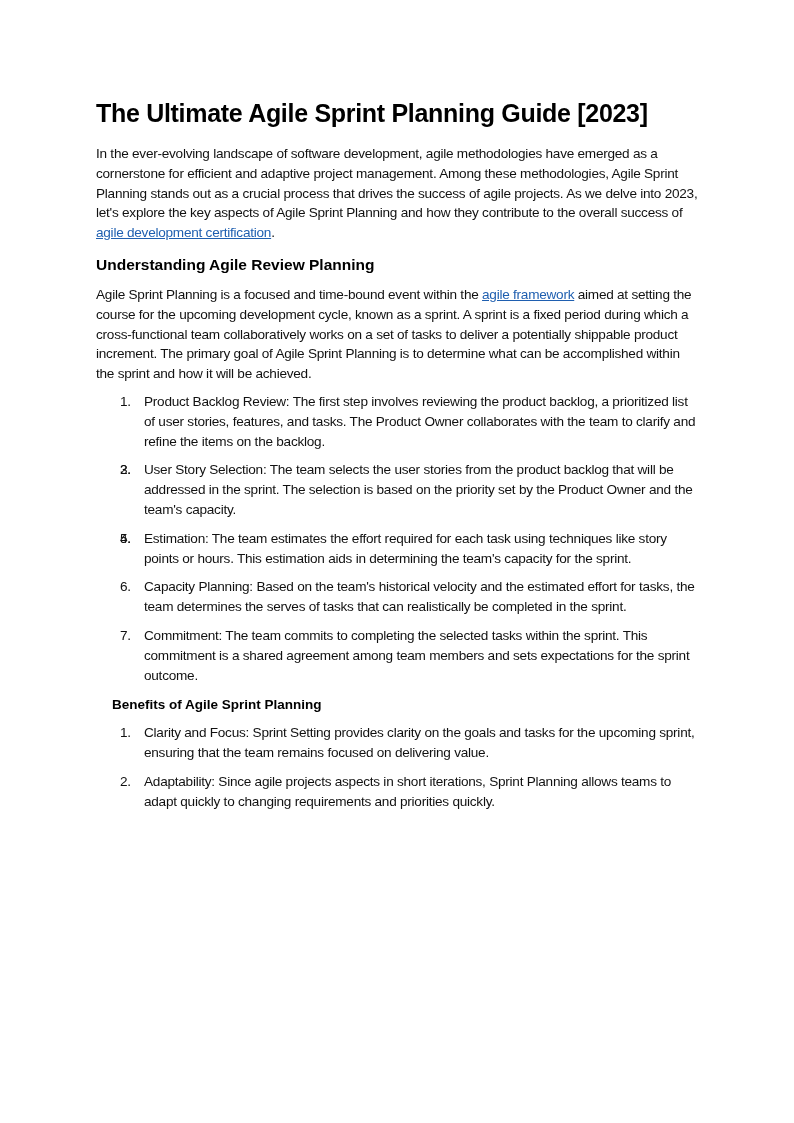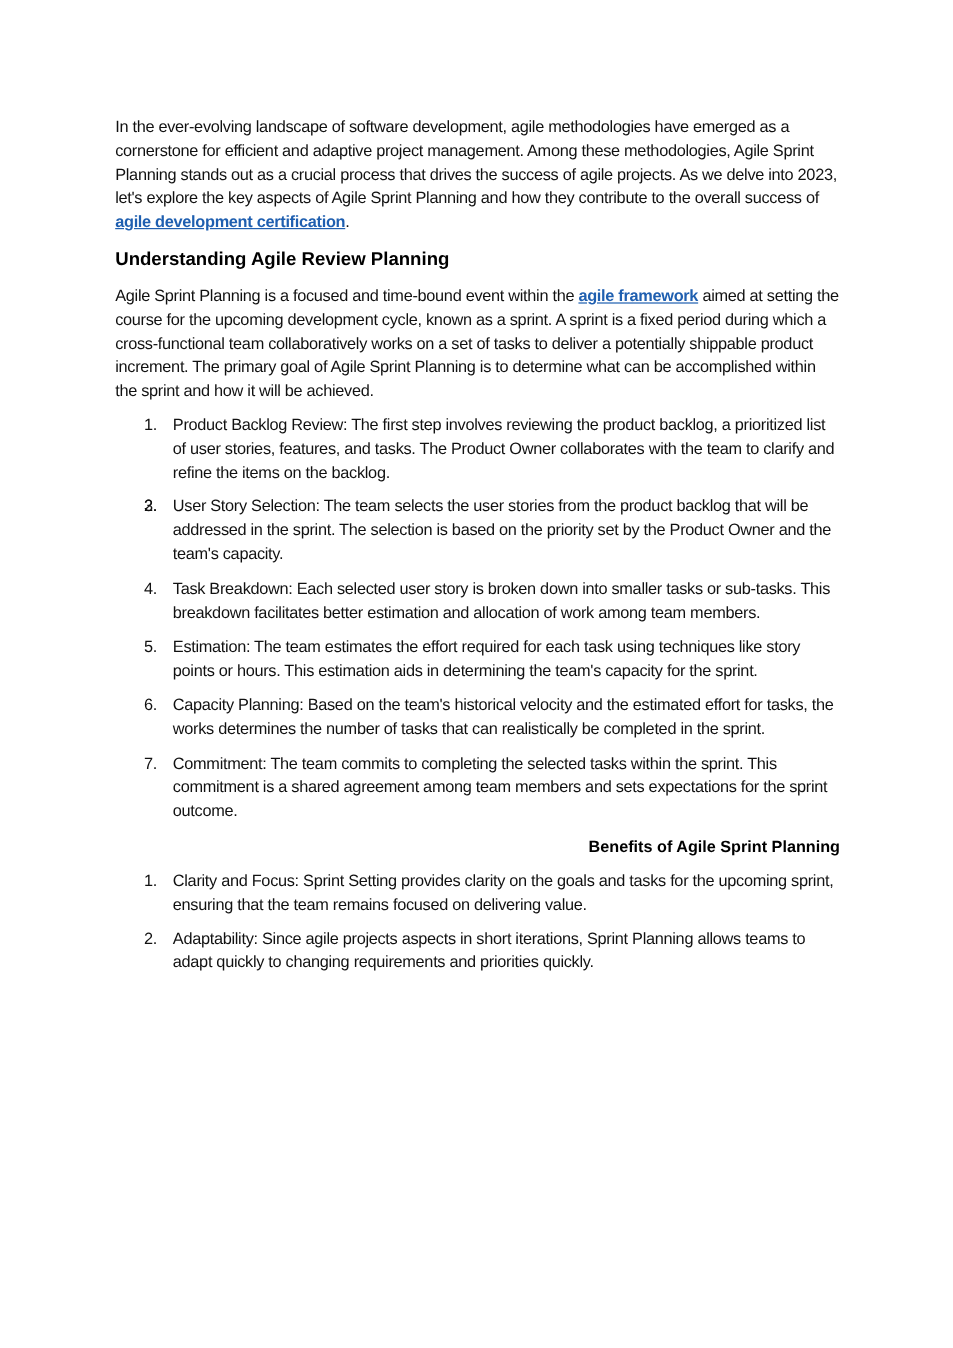--- a/index.html
+++ b/index.html
@@ -31,32 +31,30 @@
       margin: 12px 0 10px 0;
       line-height: 20px;
       color: #000000;
     }
     h3 {
       font-size: 13.5px;
       font-weight: bold;
       margin: 11px 0 9px 16px;
       line-height: 18px;
       color: #000000;
-      text-align: right;
     }
     p {
       font-size: 13.6px;
       line-height: 19.8px;
       margin: 0 0 8px 0;
       letter-spacing: -0.25px;
     }
     a.link {
       color: #1f5fb0;
       text-decoration: underline;
-      font-weight: bold;
     }
     ol {
       list-style: none;
       margin: 0;
       padding: 0;
     }
     ol li {
       position: relative;
       padding-left: 48px;
       font-size: 13.6px;
@@ -67,35 +65,36 @@
     ol li .num {
       position: absolute;
       left: 24px;
       top: 0;
     }
   </style>
 </head>
 <body>
 
 <div class="page">
+  <h1>The Ultimate Agile Sprint Planning Guide [2023]</h1>
 
   <p><span>In the ever-evolving landscape of software development, agile methodologies have emerged as a cornerstone for efficient and adaptive project management. Among these methodologies, Agile Sprint Planning stands out as a crucial process that drives the success of agile projects. As we delve into 2023, let's explore the key aspects of Agile Sprint Planning and how they contribute to the overall success of </span><a class="link" href="#">agile development certification</a><span>.</span></p>
 
   <h2>Understanding Agile Review Planning</h2>
 
   <p><span>Agile Sprint Planning is a focused and time-bound event within the </span><a class="link" href="#">agile framework</a><span> aimed at setting the course for the upcoming development cycle, known as a sprint. A sprint is a fixed period during which a cross-functional team collaboratively works on a set of tasks to deliver a potentially shippable product increment. The primary goal of Agile Sprint Planning is to determine what can be accomplished within the sprint and how it will be achieved.</span></p>
 
 
   <ol>
     <li><span class="num">1.</span><span>Product Backlog Review: The first step involves reviewing the product backlog, a prioritized list of user stories, features, and tasks. The Product Owner collaborates with the team to clarify and refine the items on the backlog.</span></li>
     <li><span class="num">2.</span></li>
     <li><span class="num">3.</span><span>User Story Selection: The team selects the user stories from the product backlog that will be addressed in the sprint. The selection is based on the priority set by the Product Owner and the team's capacity.</span></li>
-    <li><span class="num">4.</span><span>Task Breakdown: Each selected user story is broken down into smaller tasks or sub-tasks. This breakdown facilitates better estimation and allocation of work among team members.</span></li>
+    <li><span class="num">4.</span></li>
     <li><span class="num">5.</span><span>Estimation: The team estimates the effort required for each task using techniques like story points or hours. This estimation aids in determining the team's capacity for the sprint.</span></li>
-    <li><span class="num">6.</span><span>Capacity Planning: Based on the team's historical velocity and the estimated effort for tasks, the works determines the number of tasks that can realistically be completed in the sprint.</span></li>
+    <li><span class="num">6.</span><span>Capacity Planning: Based on the team's historical velocity and the estimated effort for tasks, the team determines the serves of tasks that can realistically be completed in the sprint.</span></li>
     <li><span class="num">7.</span><span>Commitment: The team commits to completing the selected tasks within the sprint. This commitment is a shared agreement among team members and sets expectations for the sprint outcome.</span></li>
   </ol>
 
   <h3>Benefits of Agile Sprint Planning</h3>
 
 
   <ol>
     <li><span class="num">1.</span><span>Clarity and Focus: Sprint Setting provides clarity on the goals and tasks for the upcoming sprint, ensuring that the team remains focused on delivering value.</span></li>
     <li><span class="num">2.</span><span>Adaptability: Since agile projects aspects in short iterations, Sprint Planning allows teams to adapt quickly to changing requirements and priorities quickly.</span></li>
   </ol>

